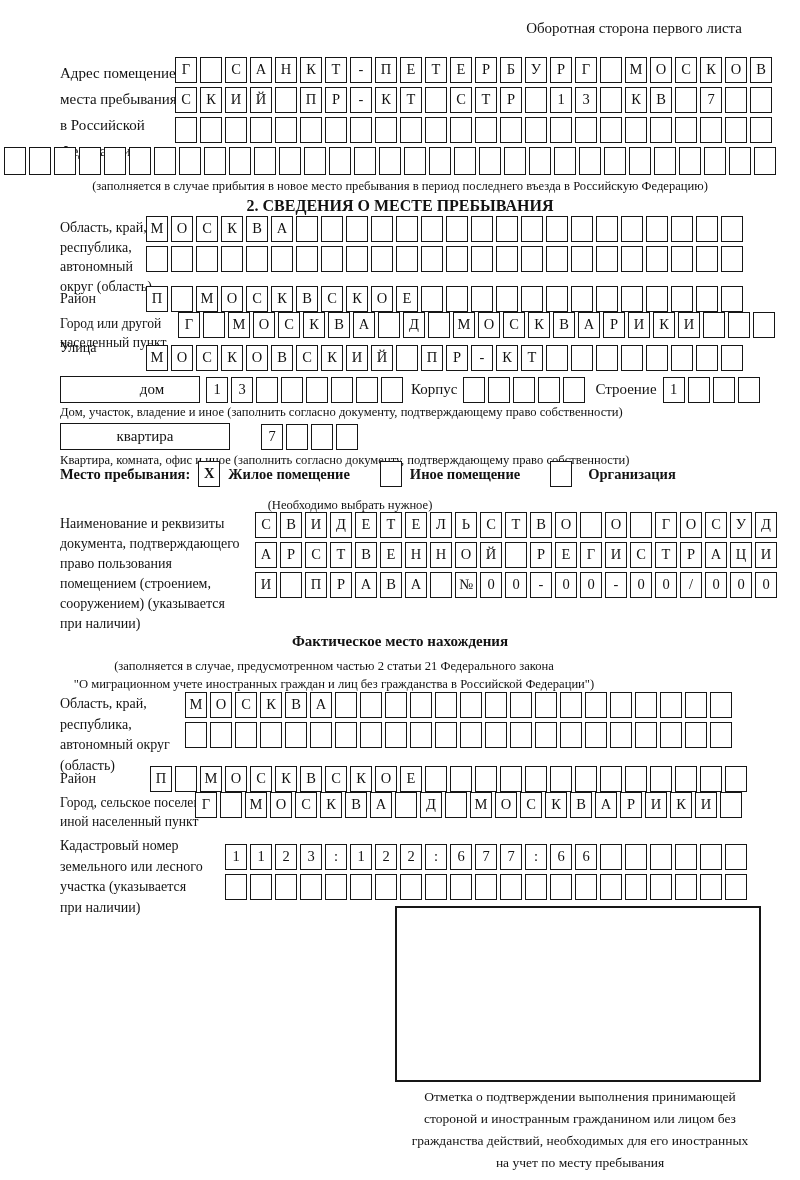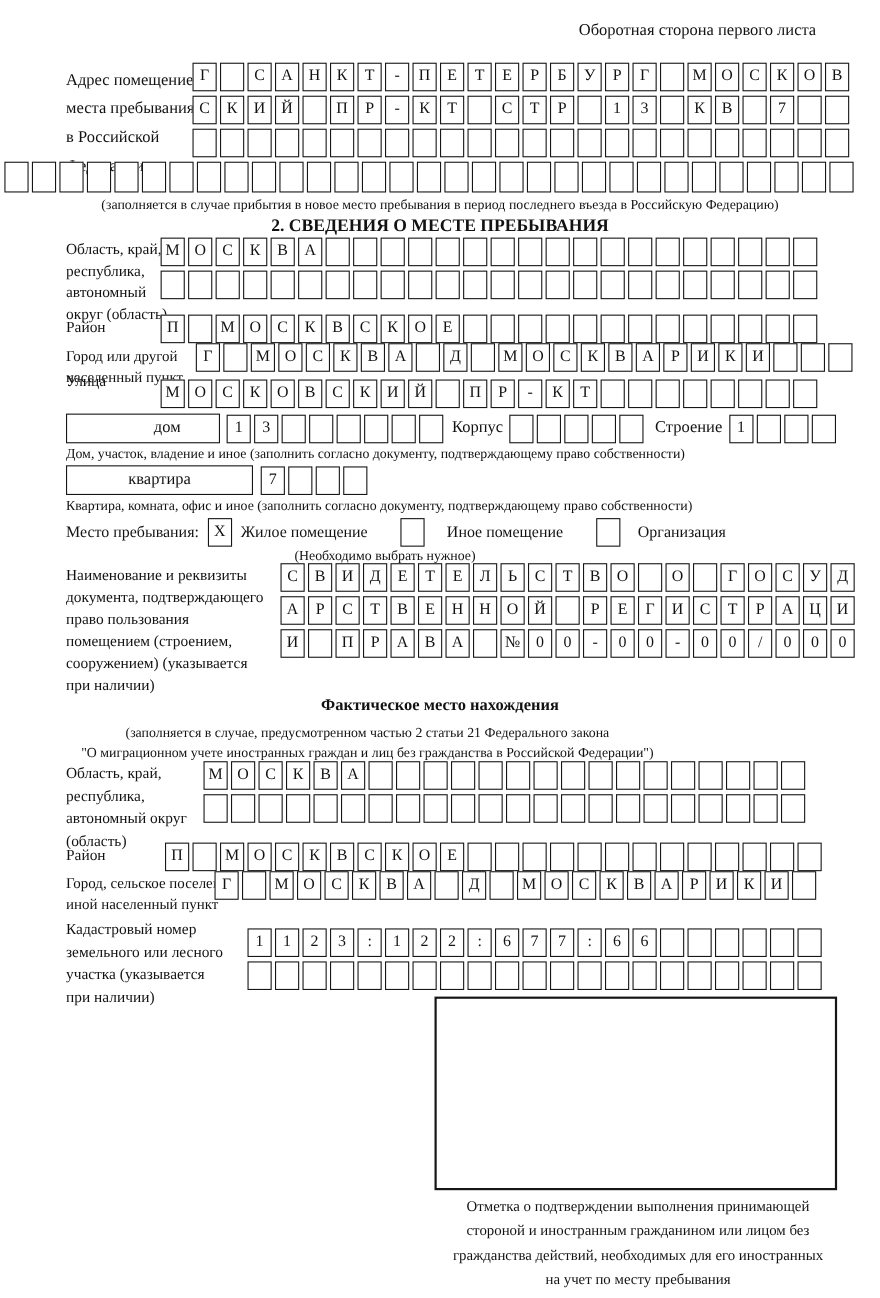--- a/index.html
+++ b/index.html
@@ -326,37 +326,37 @@
     <span class="single" style="margin-left:10px;margin-right:6px;font-size:15px;">Строение</span>
     <span class="boxrow">
         <span class="cell filled">1</span>
         <span class="cell"></span>
         <span class="cell"></span>
         <span class="cell"></span>
       </span>
   </div>
   <div class="abs note" style="left:60px;top:405px;text-align:left;">Дом, участок, владение и иное (заполнить согласно документу, подтверждающему право собственности)</div>
 
-  <div class="abs flexrow" style="left:60px;top:423px;">
+  <div class="abs flexrow" style="left:60px;top:423px;gap:24px;">
     <span class="widebox" style="width:170px;">квартира</span>
     <span class="boxrow" style="margin-left:7px;">
         <span class="cell filled">7</span>
         <span class="cell"></span>
         <span class="cell"></span>
         <span class="cell"></span>
       </span>
   </div>
   <div class="abs note" style="left:60px;top:453px;text-align:left;">Квартира, комната, офис и иное (заполнить согласно документу, подтверждающему право собственности)</div>
 
-  <div class="abs flexrow" style="left:60px;top:471px;">
+  <div class="abs flexrow" style="left:60px;top:461px;font-weight:bold;">
     <span class="opt">Место пребывания:</span>
     <span class="cell" style="margin-left:8px;">X</span>
     <span class="opt" style="margin-left:8px;">Жилое помещение</span>
     <span class="cell" style="margin-left:30px;"></span>
-    <span class="opt" style="margin-left:20px;">Иное помещение</span>
+    <span class="opt" style="margin-left:8px;">Иное помещение</span>
     <span class="cell" style="margin-left:30px;"></span>
     <span class="opt" style="margin-left:16px;">Организация</span>
   </div>
   <div class="abs note" style="left:130px;top:498px;width:440px;">(Необходимо выбрать нужное)</div>
 
   <div class="abs lbl lh20" style="left:60px;top:514px;">
       <div class="line">Наименование и реквизиты</div>
       <div class="line">документа, подтверждающего</div>
       <div class="line">право пользования</div>
       <div class="line">помещением (строением,</div>

